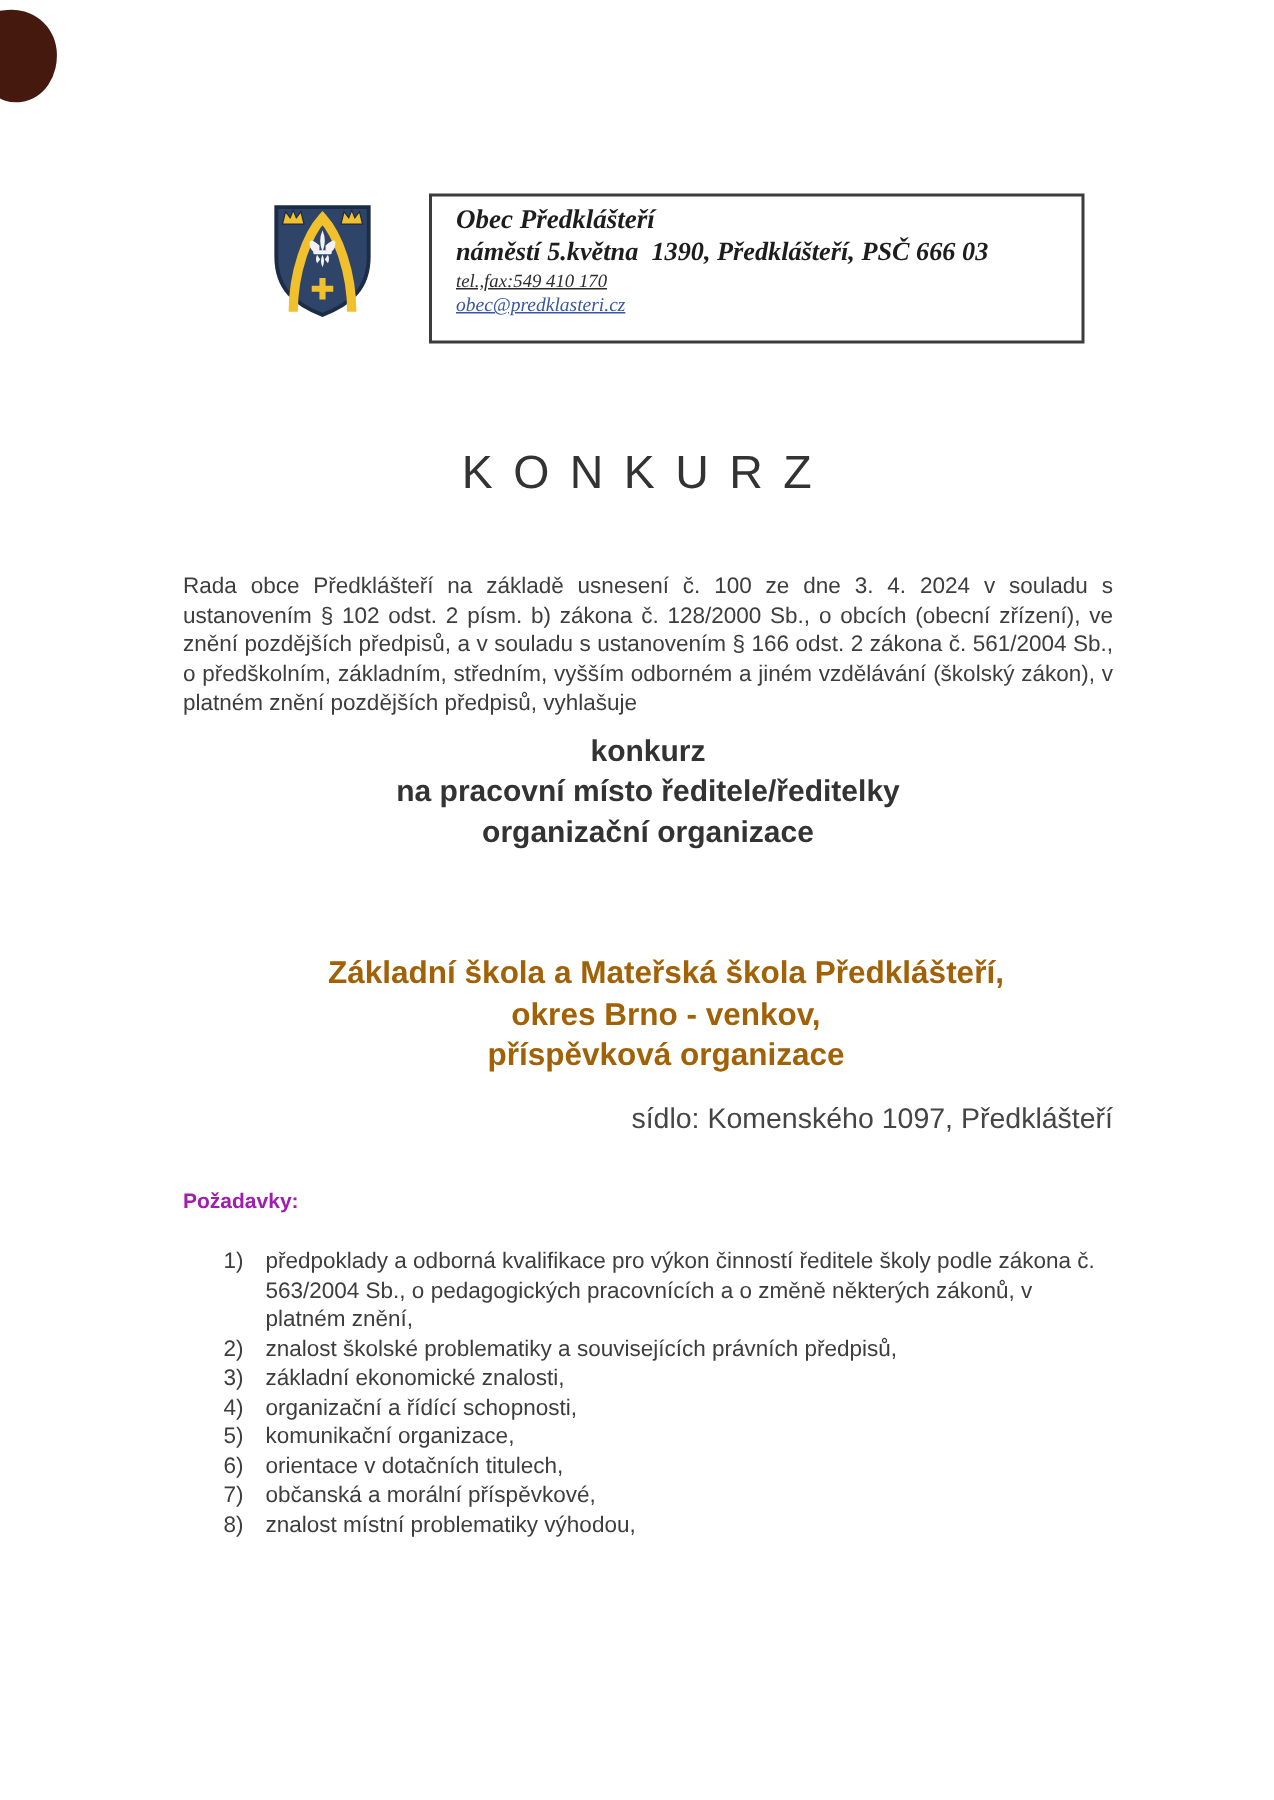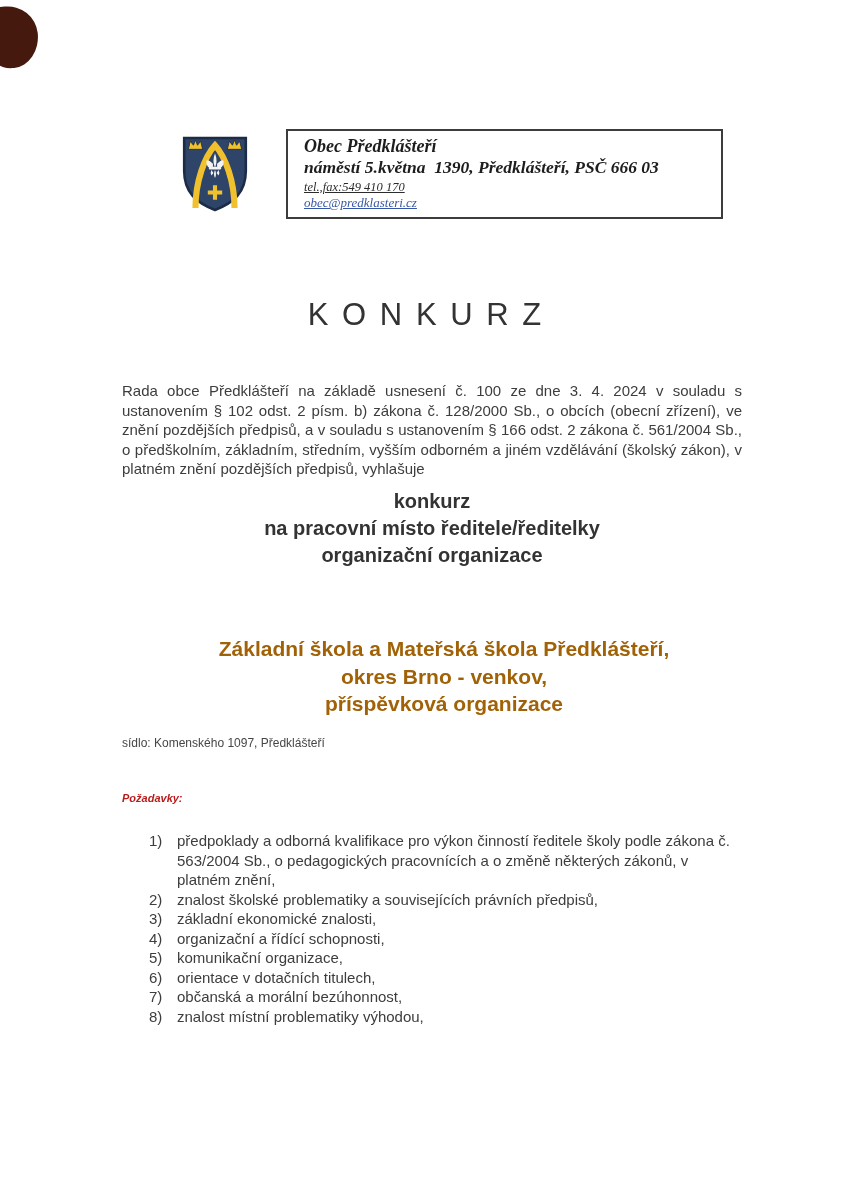--- a/index.html
+++ b/index.html
@@ -14,21 +14,21 @@
   .corner-blob{
     position:absolute;left:-14px;top:6px;width:52px;height:62px;
     background:#46190f;
     border-radius:10% 58% 52% 45% / 20% 48% 52% 40%;
     transform:rotate(-6deg);
   }
 
   
   .coat-of-arms{position:absolute;left:182px;top:136px;width:66px;height:76px;}
   .letterhead-box{
-    position:absolute;left:286px;top:129px;width:437px;height:90px;
+    position:absolute;left:286px;top:129px;width:437px;height:100px;
     border:2px solid #3c3c3c;box-sizing:border-box;
     padding:5px 14px 4px 16px;
     font-family:"Liberation Serif", serif;font-style:italic;
   }
   .lh-name{font-size:18px;font-weight:bold;color:#1d1d1d;line-height:21px;}
   .lh-address{font-size:17.5px;font-weight:bold;color:#1d1d1d;line-height:21px;white-space:pre-wrap;}
   .lh-tel{font-size:12.5px;color:#2c2c2c;line-height:16px;margin-top:1px;text-decoration:underline;}
   .lh-email{font-size:13px;color:#3757a6;line-height:16px;}
   .lh-email a{color:#3757a6;text-decoration:underline;cursor:pointer;}
 
@@ -51,27 +51,27 @@
     text-align:center;font-weight:bold;font-size:20px;line-height:27px;color:#333;
   }
 
   
   .organization{
     position:absolute;top:635px;left:114px;width:660px;
     text-align:center;font-weight:bold;font-size:21px;line-height:27.5px;color:#a16207;
   }
   .seat{
     position:absolute;top:736px;left:122px;width:620px;
-    text-align:left;font-size:12px;color:#454545;
+    text-align:right;font-size:19px;color:#454545;
   }
 
   
   .req-heading{
     position:absolute;top:792px;left:122px;
-    font-weight:bold;font-size:11px;color:#b91c1c;font-style:italic;
+    font-weight:bold;font-size:14px;color:#a21caf;
   }
   .req-list{
     position:absolute;top:831px;left:149px;width:592px;
     list-style:none;margin:0;padding:0;
     font-size:15px;line-height:19.5px;color:#3d3d3d;
   }
   .req-item{display:flex;}
   .req-num{flex:0 0 28px;}
   .req-text{flex:1;}
 </style>
@@ -151,21 +151,21 @@
     <li class="req-item">
       <span class="req-num">5)</span>
       <span class="req-text">komunikační organizace,</span>
     </li>
     <li class="req-item">
       <span class="req-num">6)</span>
       <span class="req-text">orientace v dotačních titulech,</span>
     </li>
     <li class="req-item">
       <span class="req-num">7)</span>
-      <span class="req-text">občanská a morální bezúhonnost,</span>
+      <span class="req-text">občanská a morální příspěvkové,</span>
     </li>
     <li class="req-item">
       <span class="req-num">8)</span>
       <span class="req-text">znalost místní problematiky výhodou,</span>
     </li>
   </ol>
 
 </div>
 
 </body></html>

